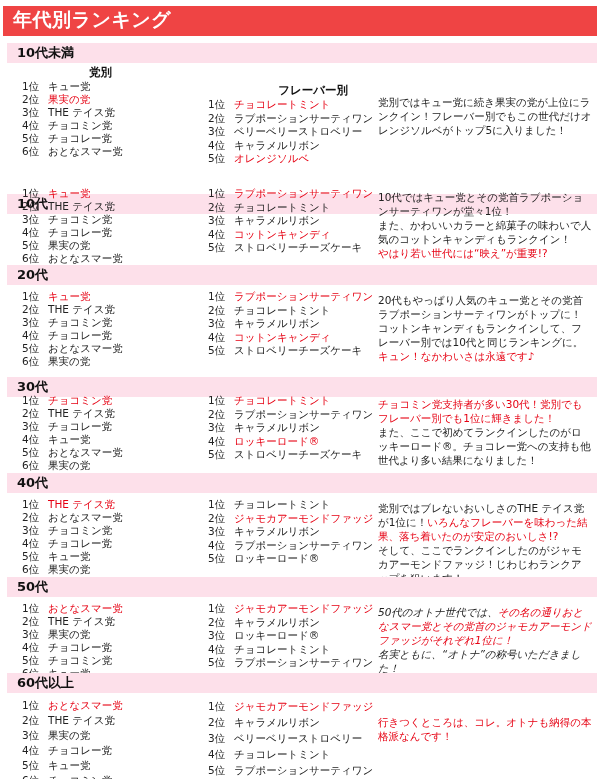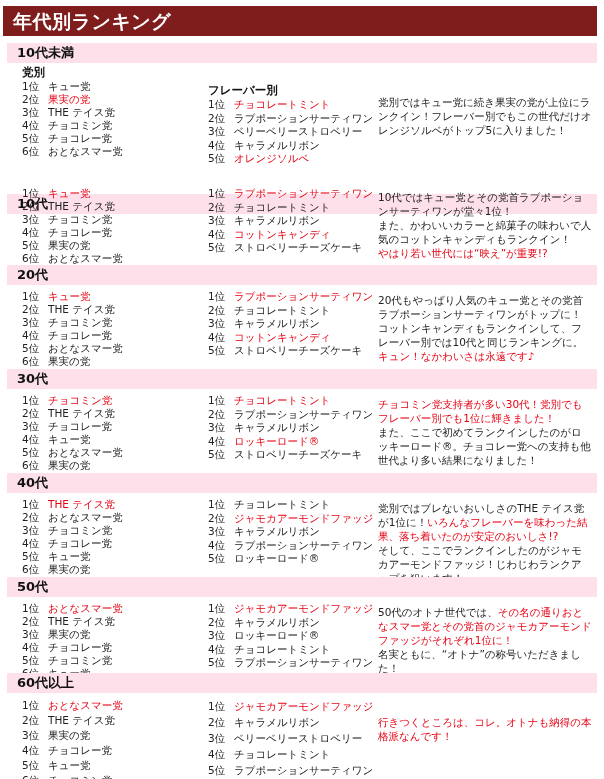--- a/index.html
+++ b/index.html
@@ -1,30 +1,30 @@
 <!DOCTYPE html>
 <html><head>
   <meta charset="utf-8">
   <style>
     * { box-sizing: border-box; margin: 0; padding: 0; }
     html, body { width: 604px; height: 779px; background: #ffffff; overflow: hidden; }
     body { font-family: "DejaVu Sans", "Liberation Sans", sans-serif; color: #222; font-size: 10.5px; position: relative; }
     .title-bar {
       position: absolute; left: 3px; top: 6px; width: 594px; height: 30px;
-      background: #7f1d1d; color: #fff; font-weight: bold; font-size: 19px;
-      line-height: 30px; padding-left: 10px; letter-spacing: 0.5px;
+      background: #ef4444; color: #fff; font-weight: bold; font-size: 19px;
+      line-height: 30px; padding-left: 10px; letter-spacing: 0.5px; font-family: Liberation Mono, monospace;
     }
     .section { position: absolute; left: 0; width: 604px; }
     .sec-head {
       position: absolute; left: 7px; width: 590px; height: 20px;
       background: #fde0ea; font-weight: bold; font-size: 13px; line-height: 20px;
       padding-left: 10px; color: #111;
     }
     .col { position: absolute; }
-    .col-head { font-weight: bold; font-size: 11.5px; height: 15px; line-height: 15px; text-align: left; color: #111; }
+    .col-head { font-weight: bold; font-size: 11.5px; height: 15px; line-height: 15px; text-align: right; color: #111; }
     .rank-row { height: 13px; line-height: 13px; white-space: nowrap; font-size: 10.5px; }
     .rank-row .pos { display: inline-block; width: 26px; }
     .rank-row .name.red { color: #e60012; }
     .comment { position: absolute; left: 378px; width: 214px; font-size: 10.5px; line-height: 14px; color: #222; }
     .comment .red { color: #e60012; }
   </style>
 </head>
 <body>
 
 <div class="title-bar">年代別ランキング</div>
@@ -87,21 +87,21 @@
 
     <div class="rank-row" style="height: 13.5px; line-height: 13.5px;"><span class="pos">1位</span><span class="name red">ラブポーションサーティワン</span></div>
         <div class="rank-row" style="height: 13.5px; line-height: 13.5px;"><span class="pos">2位</span><span class="name">チョコレートミント</span></div>
         <div class="rank-row" style="height: 13.5px; line-height: 13.5px;"><span class="pos">3位</span><span class="name">キャラメルリボン</span></div>
         <div class="rank-row" style="height: 13.5px; line-height: 13.5px;"><span class="pos">4位</span><span class="name red">コットンキャンディ</span></div>
         <div class="rank-row" style="height: 13.5px; line-height: 13.5px;"><span class="pos">5位</span><span class="name">ストロベリーチーズケーキ</span></div>
       </div>
     <div class="comment" style="top: 28px;"><span>20代もやっぱり人気のキュー党とその党首ラブポーションサーティワンがトップに！</span><br><span>コットンキャンディもランクインして、フレーバー別では10代と同じランキングに。</span><br><span class="red">キュン！なかわいさは永遠です♪</span></div>
   </div>
     <div class="section" style="top: 369px;">
-    <div class="sec-head" style="top: 0px;">30代</div>
+    <div class="sec-head" style="top: 8px;">30代</div>
     <div class="col party-col" style="left: 22px; width: 100px; top: 25px;">
 
     <div class="rank-row"><span class="pos">1位</span><span class="name red">チョコミン党</span></div>
         <div class="rank-row"><span class="pos">2位</span><span class="name">THE テイス党</span></div>
         <div class="rank-row"><span class="pos">3位</span><span class="name">チョコレー党</span></div>
         <div class="rank-row"><span class="pos">4位</span><span class="name">キュー党</span></div>
         <div class="rank-row"><span class="pos">5位</span><span class="name">おとなスマー党</span></div>
         <div class="rank-row"><span class="pos">6位</span><span class="name">果実の党</span></div>
       </div>
     <div class="col flavor-col" style="left: 208px; width: 160px; top: 25px;">
@@ -147,21 +147,21 @@
         <div class="rank-row"><span class="pos">6位</span><span class="name">キュー党</span></div>
       </div>
     <div class="col flavor-col" style="left: 208px; width: 160px; top: 25px;">
 
     <div class="rank-row" style="height: 13.5px; line-height: 13.5px;"><span class="pos">1位</span><span class="name red">ジャモカアーモンドファッジ</span></div>
         <div class="rank-row" style="height: 13.5px; line-height: 13.5px;"><span class="pos">2位</span><span class="name">キャラメルリボン</span></div>
         <div class="rank-row" style="height: 13.5px; line-height: 13.5px;"><span class="pos">3位</span><span class="name">ロッキーロード®</span></div>
         <div class="rank-row" style="height: 13.5px; line-height: 13.5px;"><span class="pos">4位</span><span class="name">チョコレートミント</span></div>
         <div class="rank-row" style="height: 13.5px; line-height: 13.5px;"><span class="pos">5位</span><span class="name">ラブポーションサーティワン</span></div>
       </div>
-    <div class="comment" style="top: 28px;"><span>50代のオトナ世代では、</span><span class="red">その名の通りおとなスマー党とその党首のジャモカアーモンドファッジがそれぞれ1位に！</span><br><span>名実ともに、“オトナ”の称号いただきました！</span></div>
+    <div class="comment" style="top: 28px; font-style: italic;"><span>50代のオトナ世代では、</span><span class="red">その名の通りおとなスマー党とその党首のジャモカアーモンドファッジがそれぞれ1位に！</span><br><span>名実ともに、“オトナ”の称号いただきました！</span></div>
   </div>
     <div class="section" style="top: 673px;">
     <div class="sec-head" style="top: 0px;">60代以上</div>
     <div class="col party-col" style="left: 22px; width: 100px; top: 25px;">
 
     <div class="rank-row" style="height: 15px; line-height: 15px;"><span class="pos">1位</span><span class="name red">おとなスマー党</span></div>
         <div class="rank-row" style="height: 15px; line-height: 15px;"><span class="pos">2位</span><span class="name">THE テイス党</span></div>
         <div class="rank-row" style="height: 15px; line-height: 15px;"><span class="pos">3位</span><span class="name">果実の党</span></div>
         <div class="rank-row" style="height: 15px; line-height: 15px;"><span class="pos">4位</span><span class="name">チョコレー党</span></div>
         <div class="rank-row" style="height: 15px; line-height: 15px;"><span class="pos">5位</span><span class="name">キュー党</span></div>

